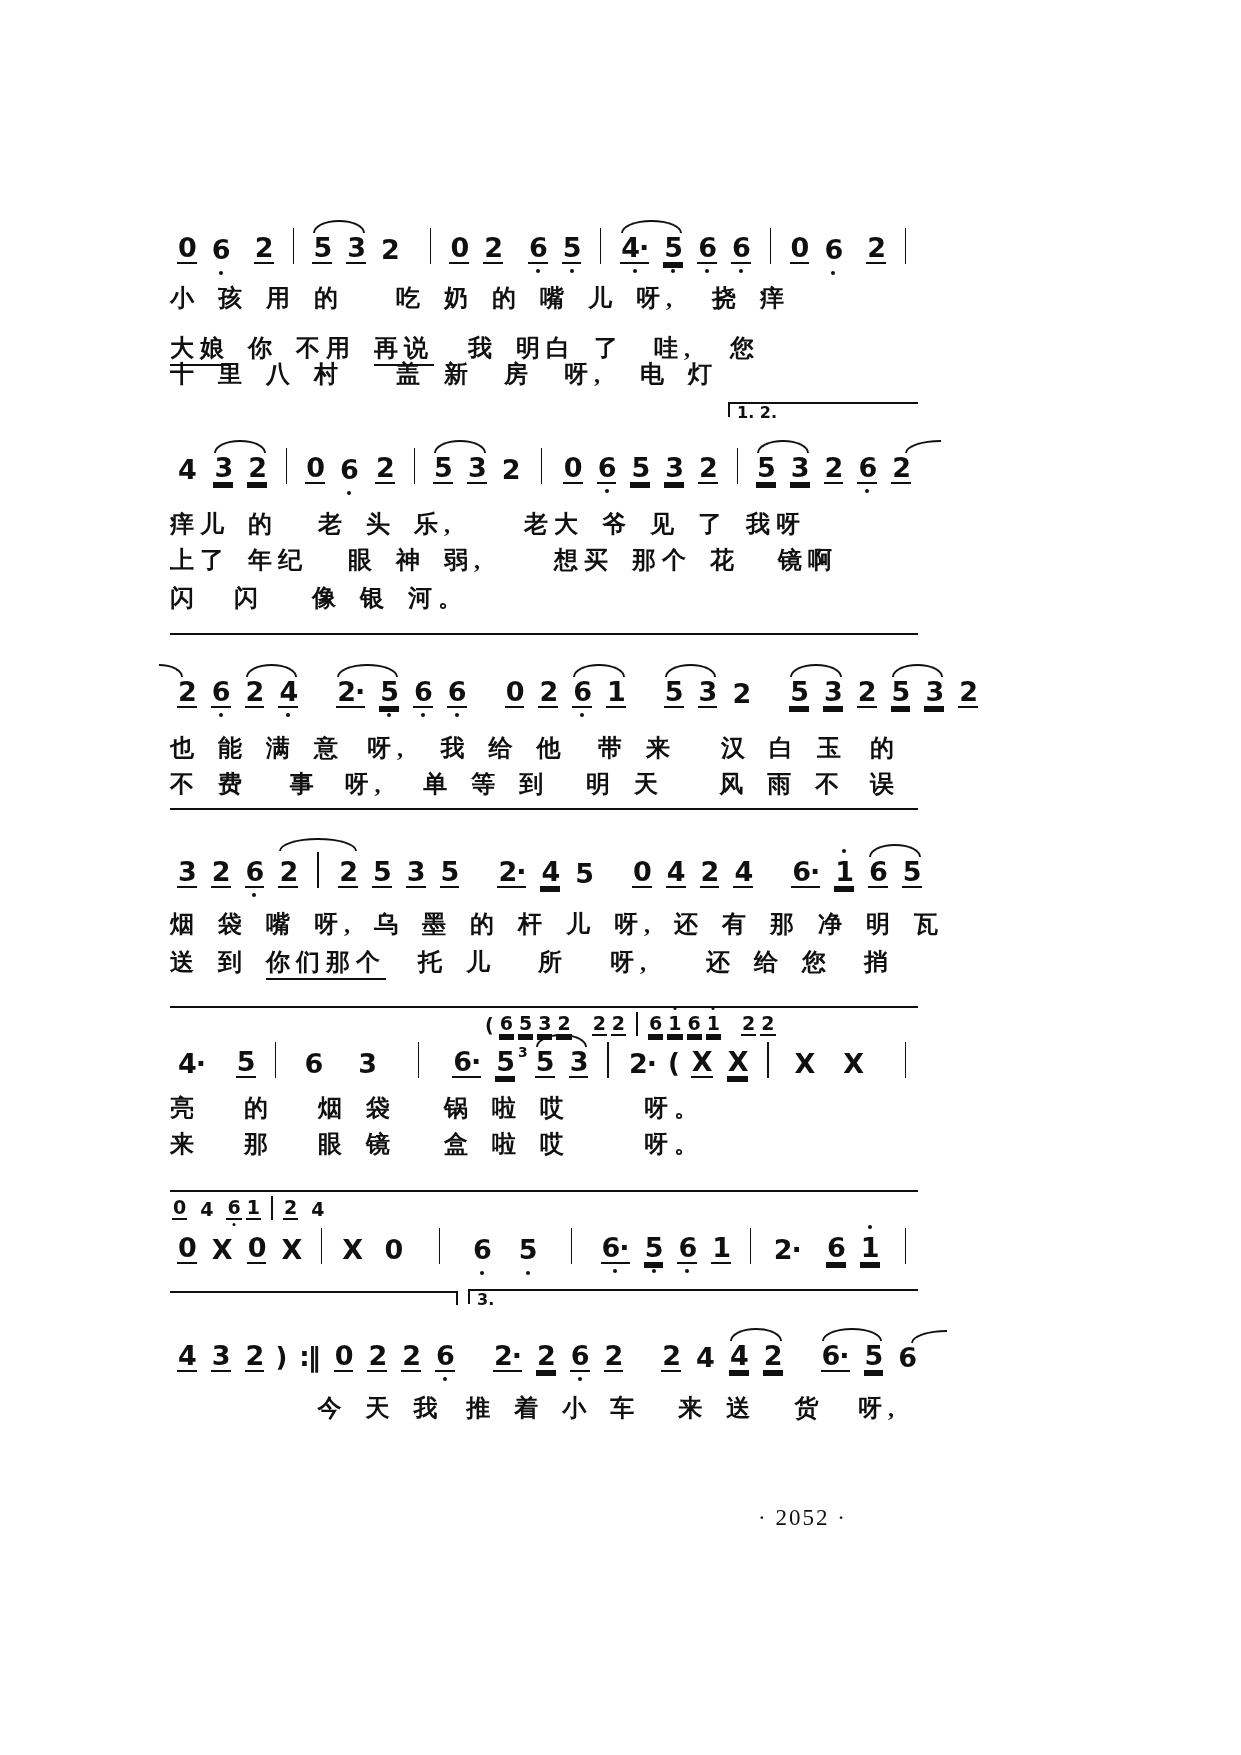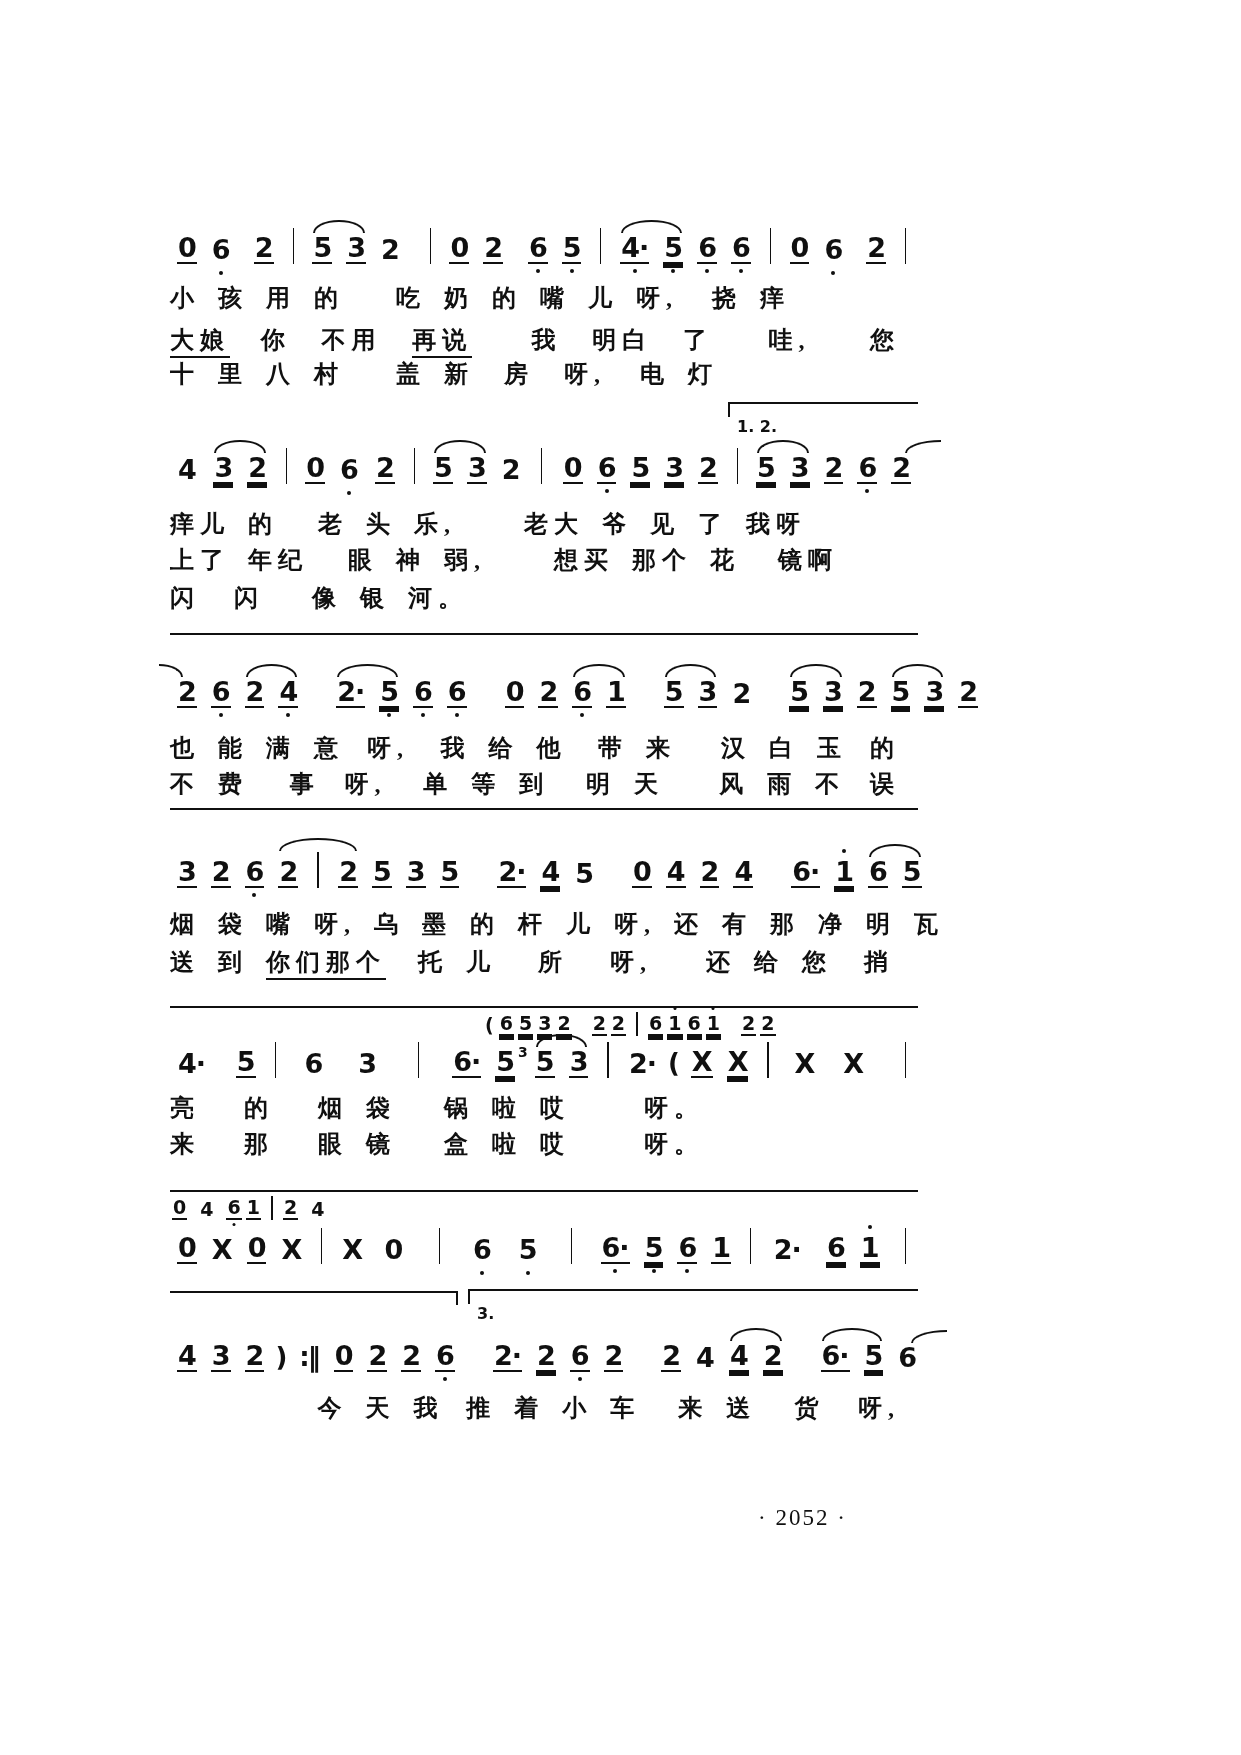--- a/index.html
+++ b/index.html
@@ -43,21 +43,21 @@
   .small-line .note{font-size:19px;margin:0 2px;letter-spacing:0;}
   .small-line .barline{height:24px;margin:0 8px;}
   .small-line .dn{bottom:-8px;width:3px;height:3px;}
   .small-line .up{top:-7px;width:3px;height:3px;}
   
   .lyric-line{display:flex;align-items:baseline;white-space:nowrap;font-size:24px;font-weight:bold;}
   .lyr{display:inline-block;margin-right:18px;letter-spacing:6px;}
   .lyr.ul{border-bottom:2px solid #101010;}
   
   .volta{border-top:2px solid #101010;border-left:2px solid #101010;height:13px;position:absolute;}
-  .volta .vlabel{position:absolute;left:7px;top:15px;font-family:"DejaVu Sans",sans-serif;font-weight:bold;font-size:16px;line-height:1;}
+  .volta .vlabel{position:absolute;left:7px;top:1px;font-family:"DejaVu Sans",sans-serif;font-weight:bold;font-size:16px;line-height:1;}
   .longline{border-top:2px solid #101010;position:absolute;height:2px;}
   .longline.endtick{border-right:2px solid #101010;height:12px;}
   .pageno{font-size:23px;letter-spacing:2px;font-family:"Liberation Serif",serif;}
 </style>
 </head>
 <body>
 
 <div class="page">
   <div id="music-root">
       <div class="abs notes-line" style="left: 170px; top: 228px; width: 748px;">
@@ -101,21 +101,21 @@
         <span class="lyr">吃</span>
         <span class="lyr">奶</span>
         <span class="lyr">的</span>
         <span class="lyr">嘴</span>
         <span class="lyr">儿</span>
         <span class="lyr">呀,</span>
         <span class="sp" style="width: 16px;"></span>
         <span class="lyr">挠</span>
         <span class="lyr">痒</span>
       </div>
-      <div class="abs lyric-line" style="left: 170px; top: 324px; width: 748px; justify-content: space-between;">
+      <div class="abs lyric-line" style="left: 170px; top: 332px; width: 748px;">
         <span class="lyr ul">大娘</span>
         <span class="lyr">你</span>
         <span class="lyr">不用</span>
         <span class="lyr ul">再说</span>
         <span class="sp" style="width: 16px;"></span>
         <span class="lyr">我</span>
         <span class="lyr">明白</span>
         <span class="lyr">了</span>
         <span class="sp" style="width: 12px;"></span>
         <span class="lyr">哇,</span>

